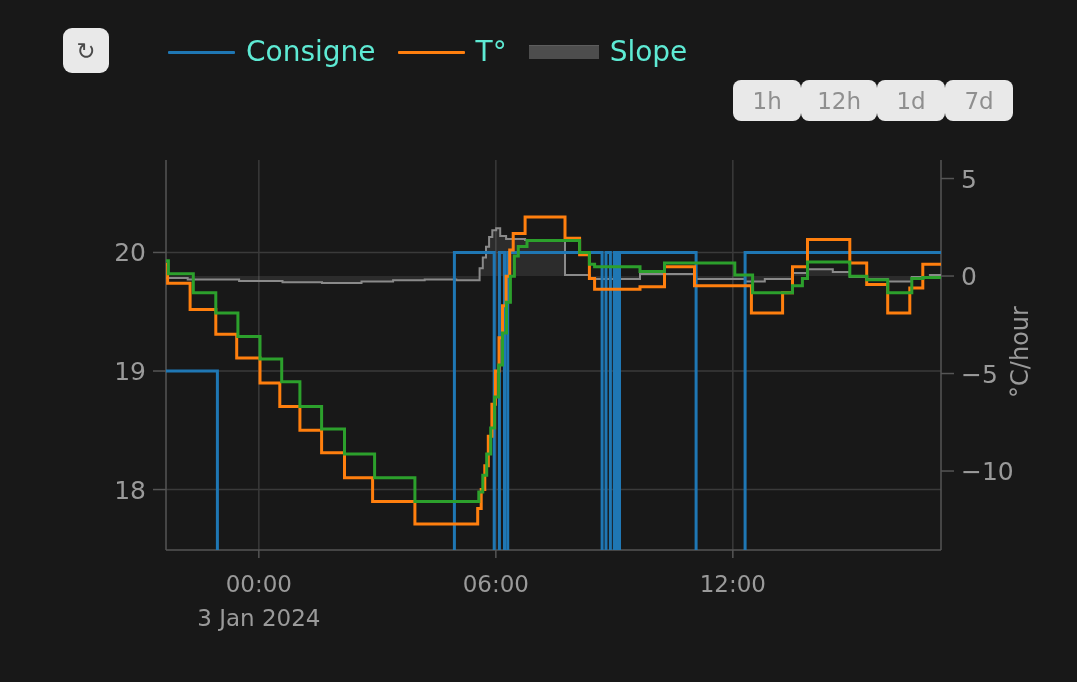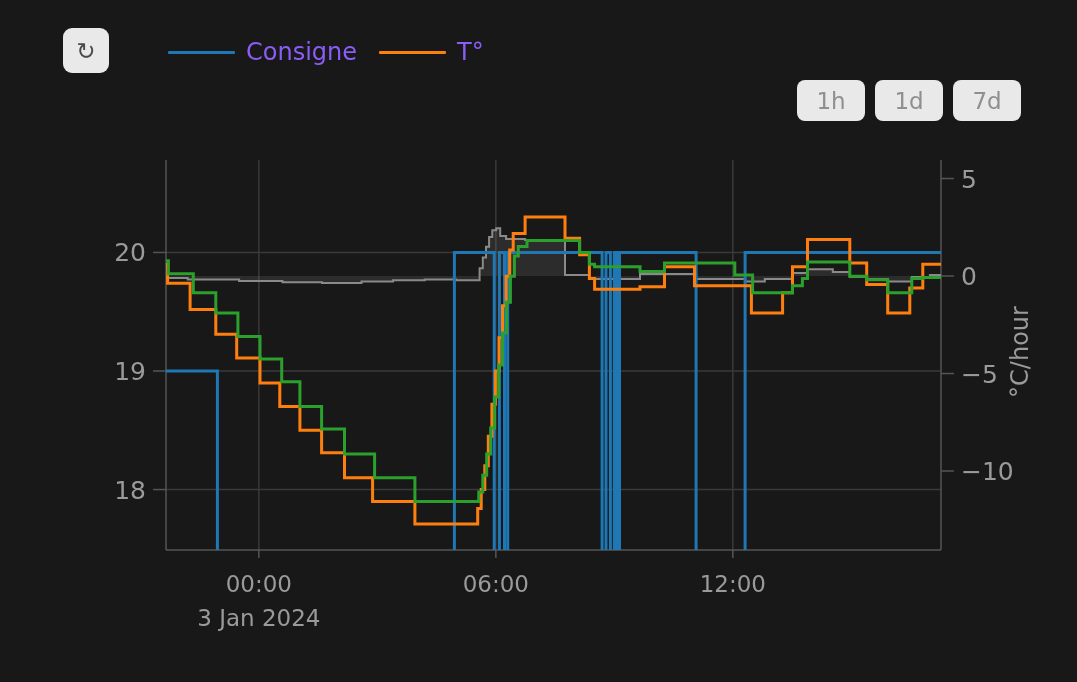--- a/index.html
+++ b/index.html
@@ -17,23 +17,23 @@
     position:absolute;left:63px;top:28px;width:46px;height:45px;
     font-size:23px;color:#4a4a4a;
   }
   #legend{
     position:absolute;left:168px;top:37px;height:30px;
     display:flex;align-items:center;gap:22px;z-index:5;
   }
   .legend-item{display:flex;align-items:center;gap:11px;cursor:pointer;}
   .legend-dash{width:67px;height:3px;border-radius:1px;}
   .legend-band{width:70px;height:13px;background:#4d4d4d;border-top:1px solid #5d5d5d;}
-  .legend-label{color:#8b5cf6;font-size:24px;line-height:1;}
+  .legend-label{color:#5eead4;font-size:28px;line-height:1;}
   #range-buttons{
-    position:absolute;top:80px;right:56px;display:flex;gap:10px;z-index:5;
+    position:absolute;top:80px;right:64px;display:flex;z-index:5;
   }
   #range-buttons .btn{
     height:41px;min-width:68px;padding:0 16px;
     font-size:23px;color:#8f8f8f;border-radius:8px;
   }
   #chart-svg{position:absolute;left:0;top:0;}
 </style>
 </head>
 <body style="background: rgb(24, 24, 24);">
 
@@ -43,24 +43,29 @@
 
 <div id="legend">
   <div class="legend-item">
     <span class="legend-dash" style="background: rgb(31, 119, 180);"></span>
     <span class="legend-label">Consigne</span>
   </div>
   <div class="legend-item">
     <span class="legend-dash" style="background: rgb(255, 127, 14);"></span>
     <span class="legend-label">T°</span>
   </div>
+  <div class="legend-item">
+    <span class="legend-band"></span>
+    <span class="legend-label">Slope</span>
+  </div>
 </div>
 
 <div id="range-buttons">
   <button class="btn">1h</button>
+  <button class="btn">12h</button>
   <button class="btn">1d</button>
   <button class="btn">7d</button>
 </div>
 
 <svg id="chart-svg" width="1077" height="682">
     <defs>
       <clipPath id="plotclip">
         <rect x="166" y="160" width="775" height="390"></rect>
       </clipPath>
     </defs>

